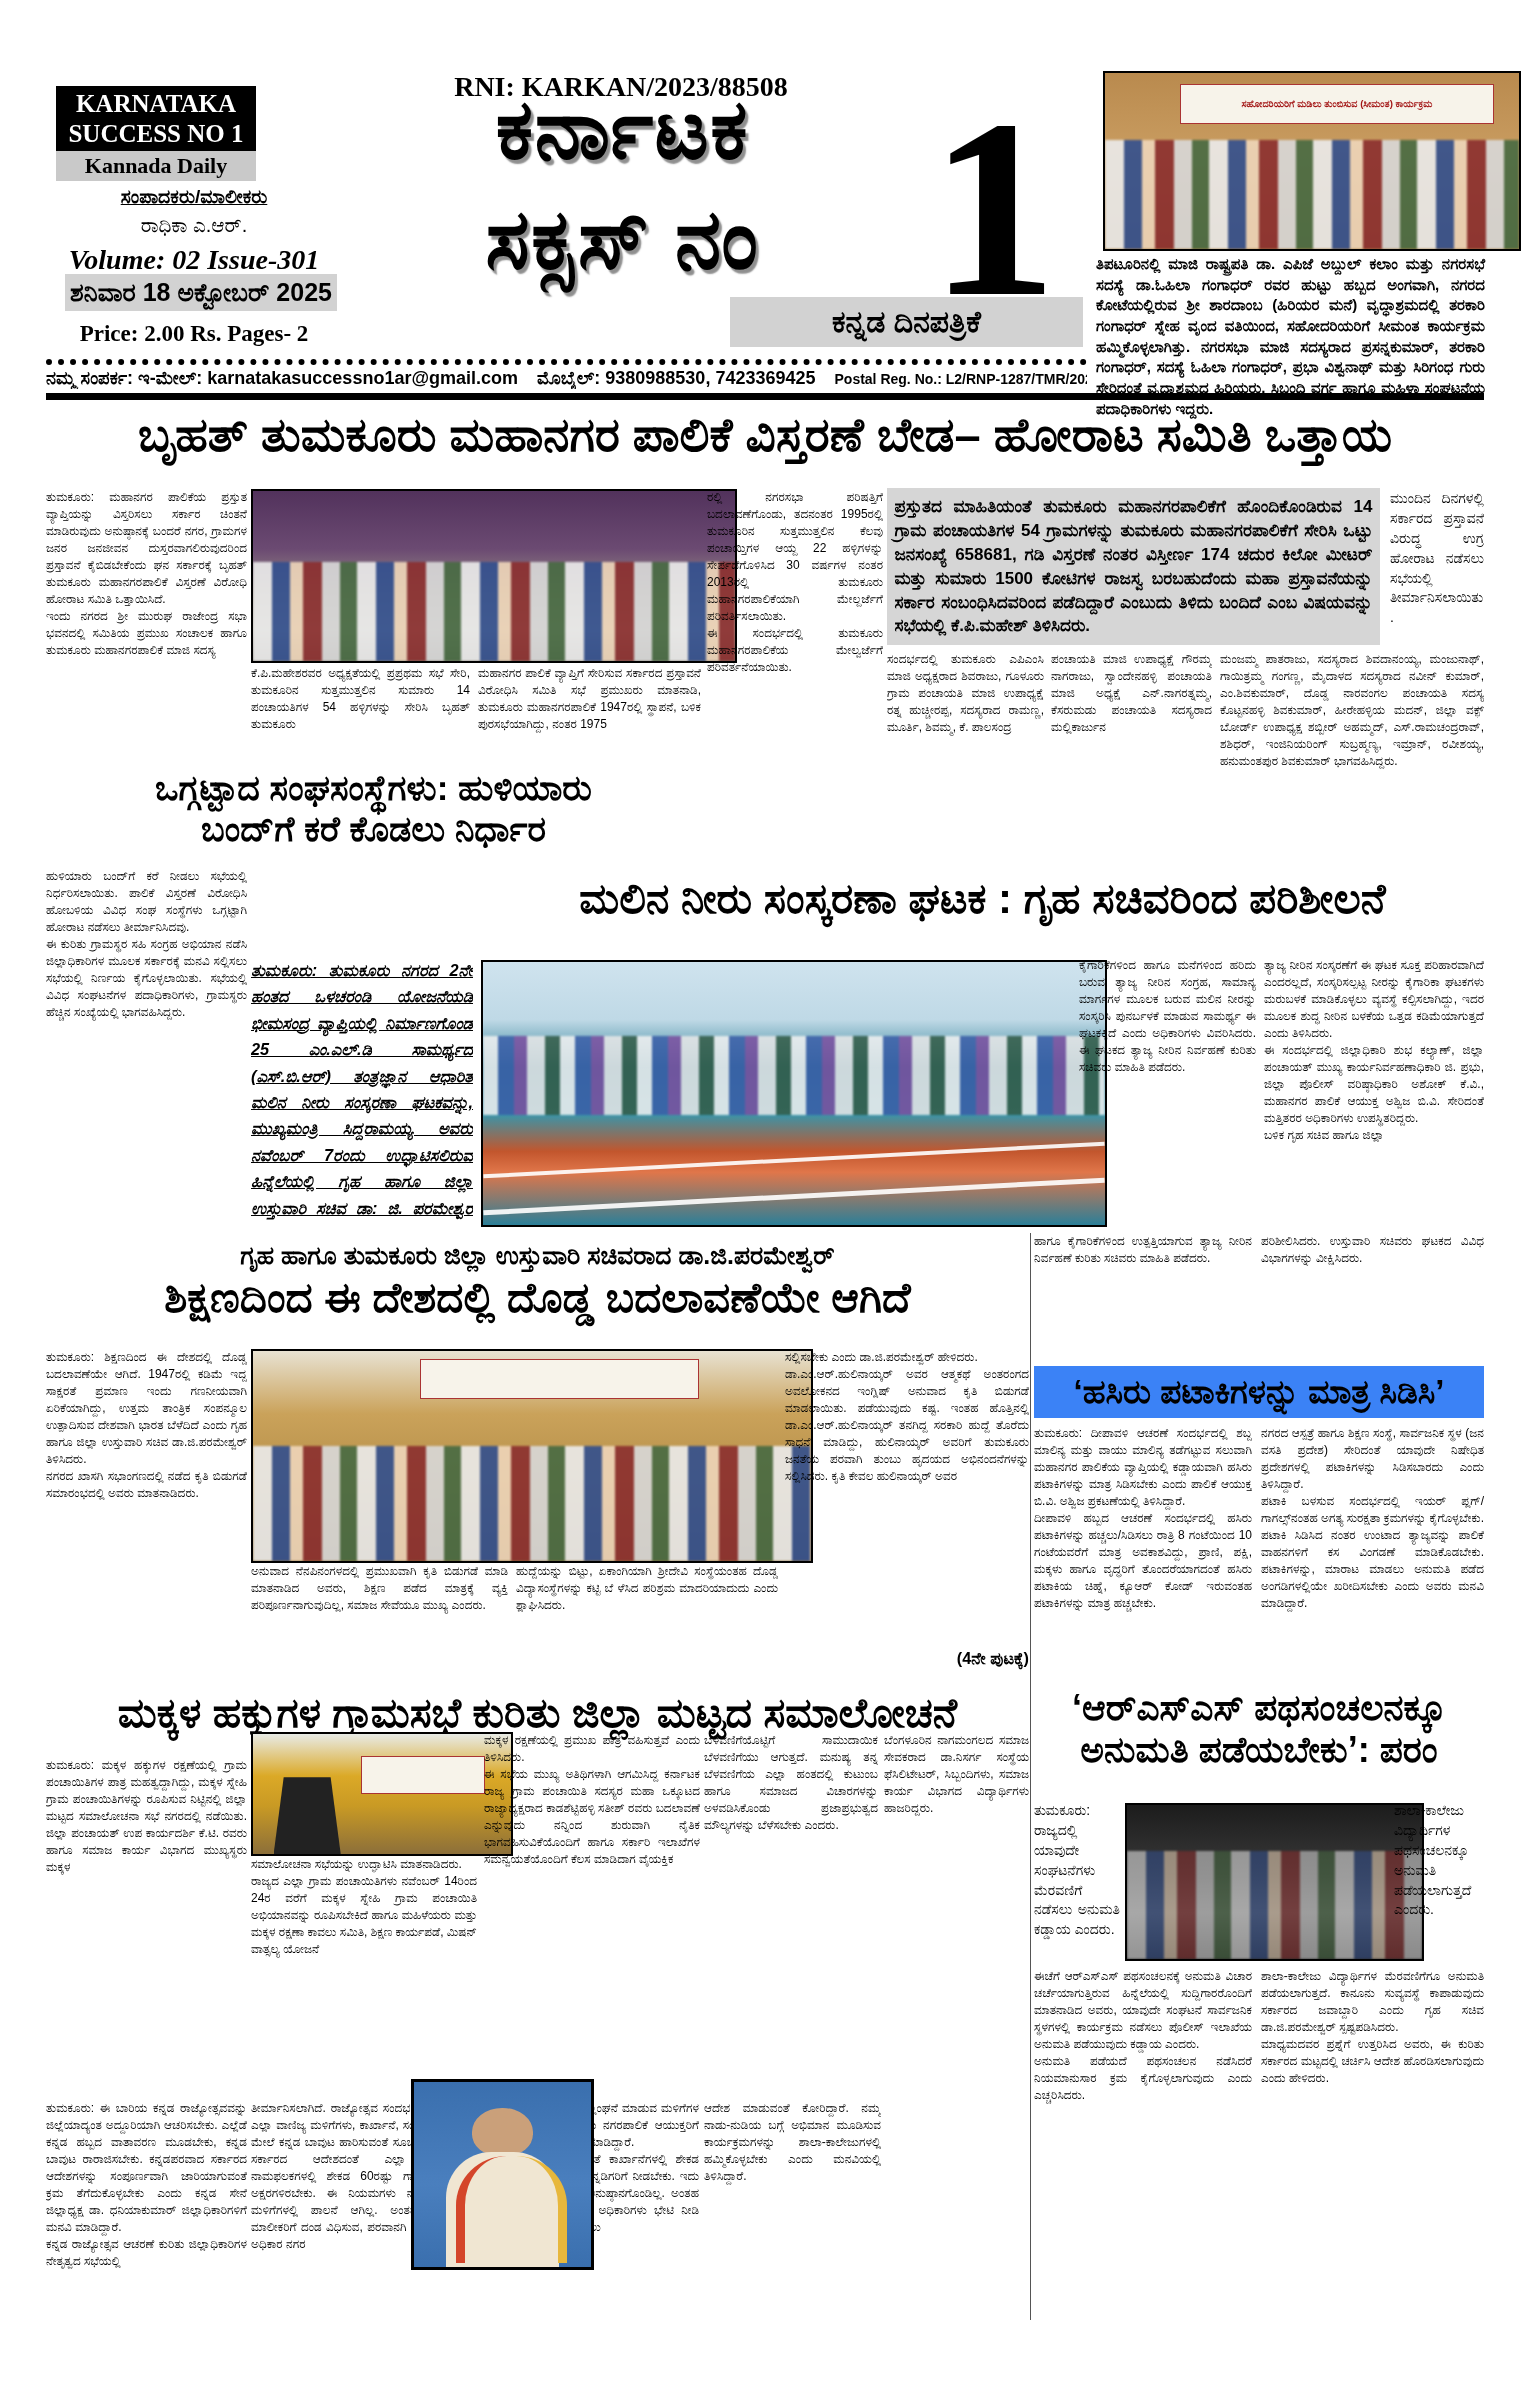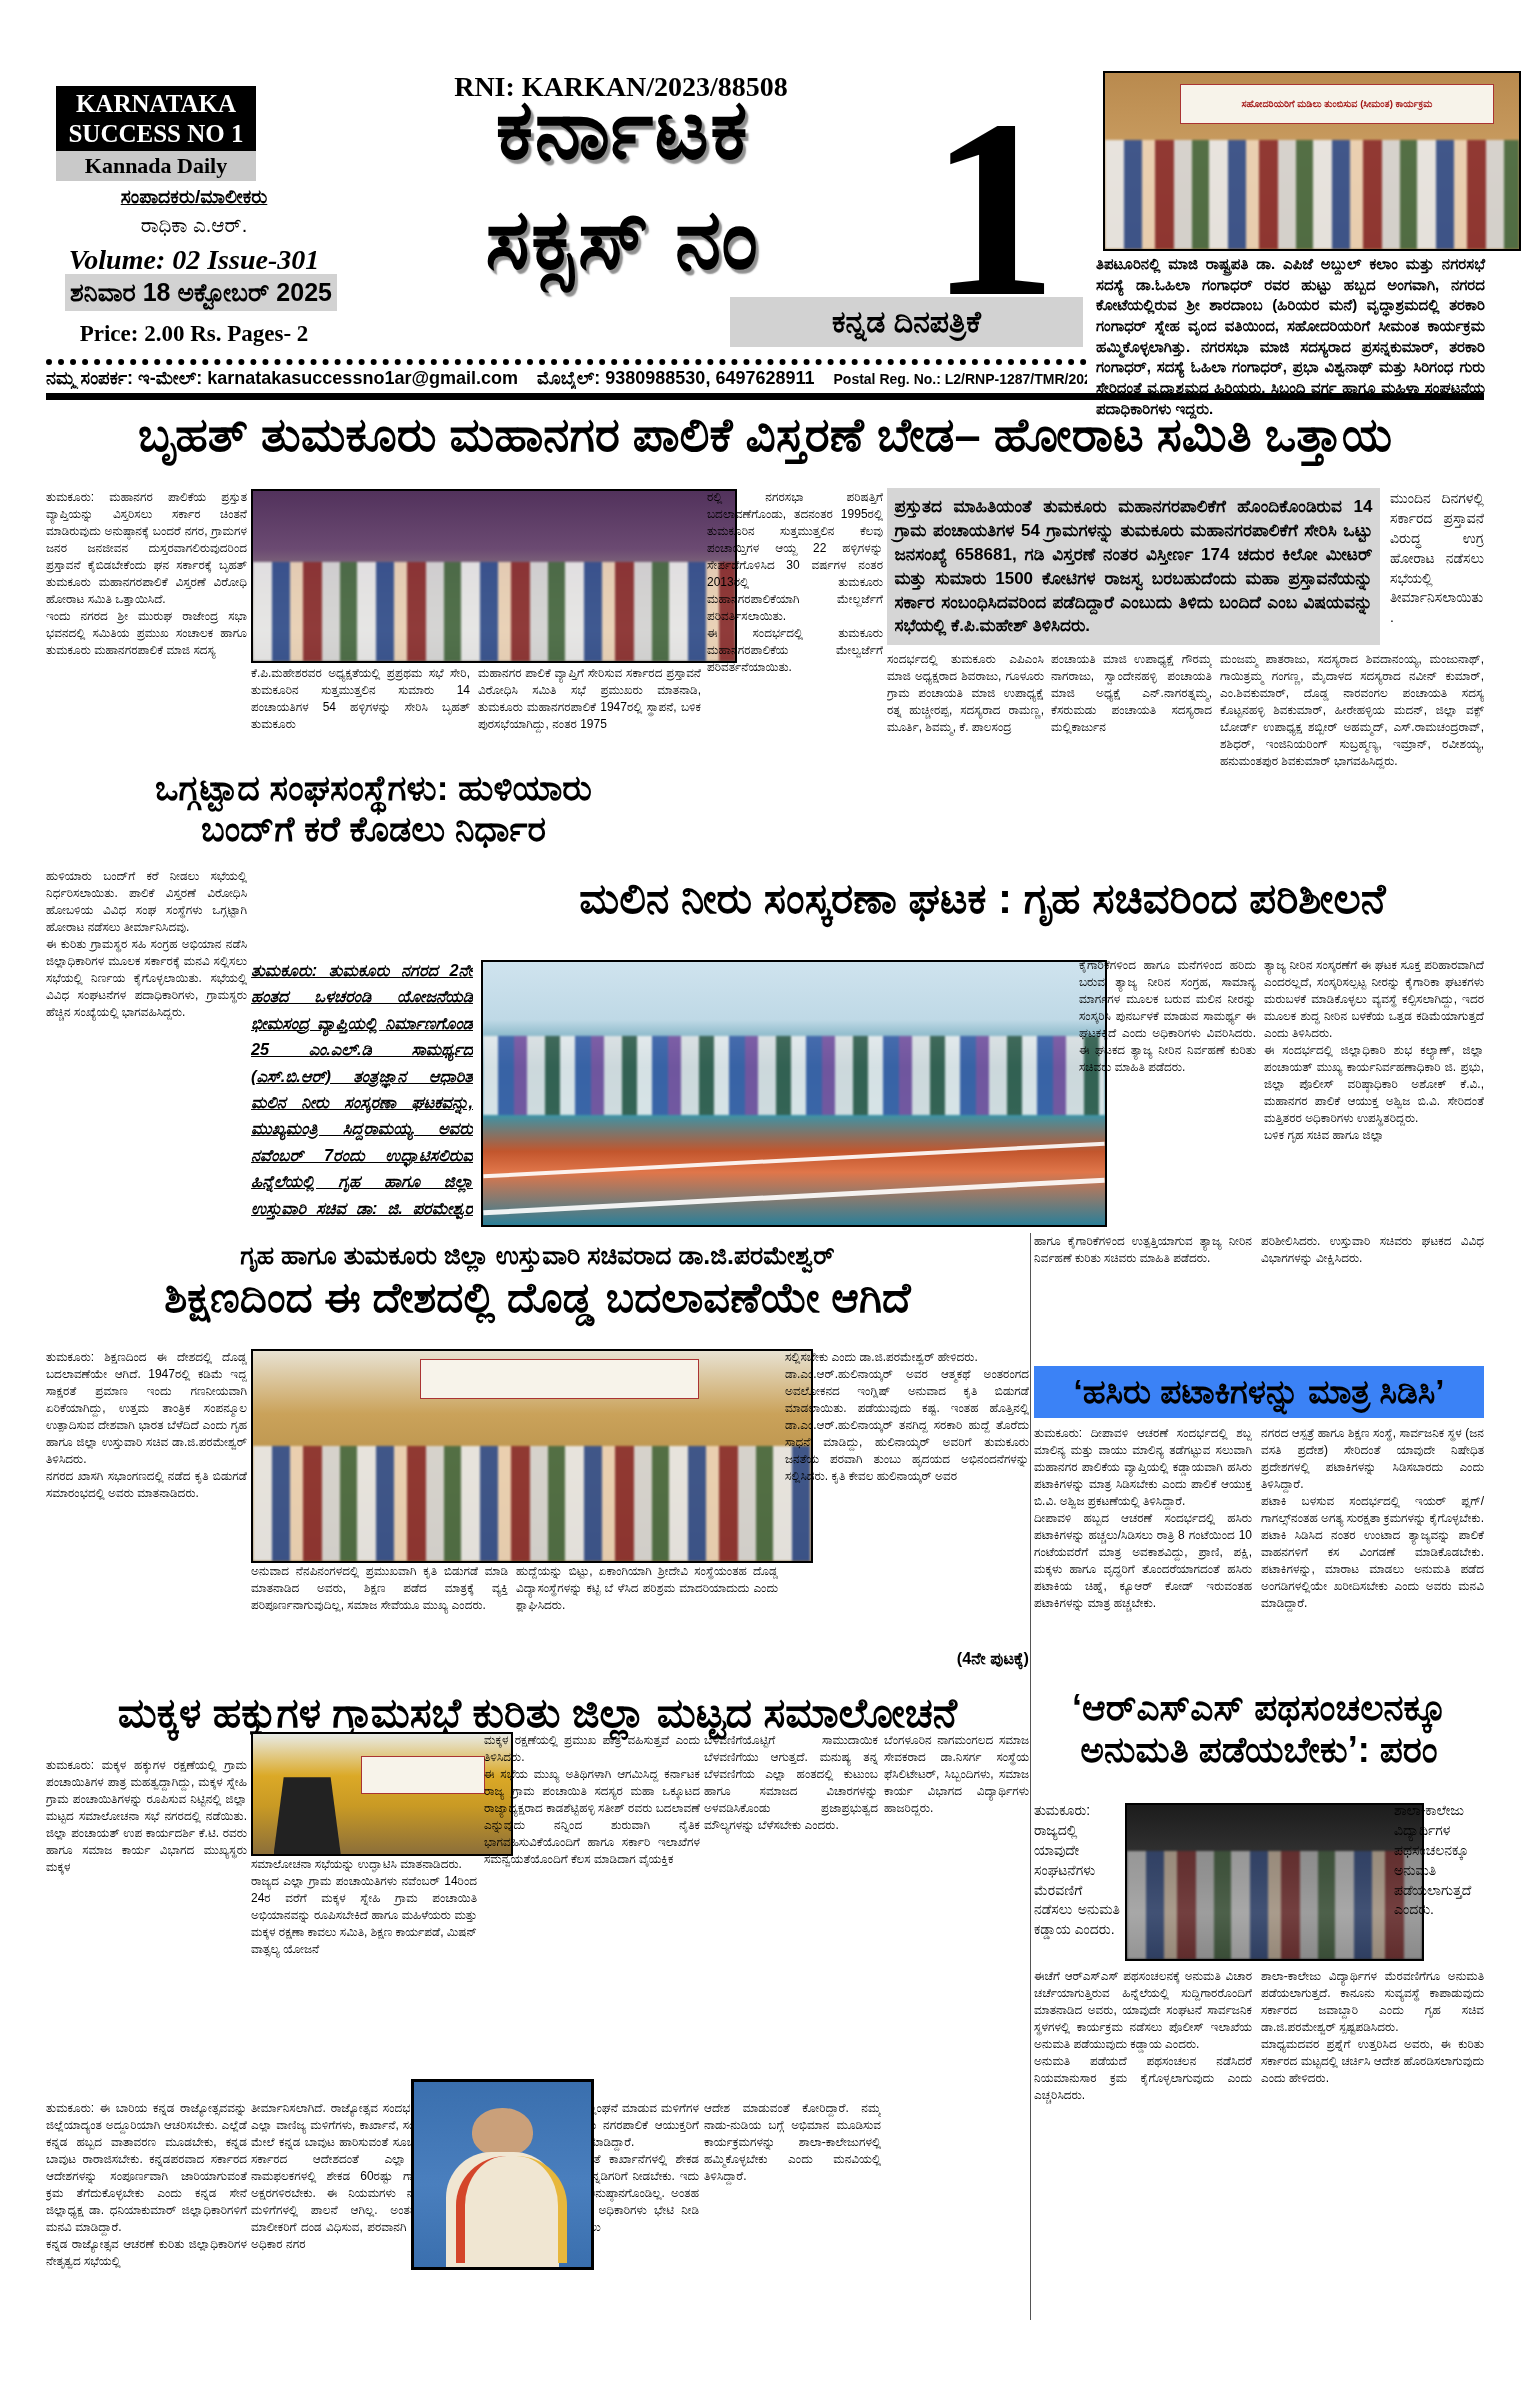--- a/index.html
+++ b/index.html
@@ -58,21 +58,21 @@
 
   <div class="photo" style="left:1103px;top:71px;width:382px;height:176px;background:linear-gradient(180deg,#b98a4e 0%,#c79a5e 40%,#a67c42 100%);">
     <div class="banner-strip">ಸಹೋದರಿಯರಿಗೆ ಮಡಿಲು ತುಂಬಿಸುವ (ಸೀಮಂತ) ಕಾರ್ಯಕ್ರಮ</div>
     <div class="people-strip"></div>
   </div>
   <div class="abs caption" style="left:1096px;top:254px;width:389px;height:133px;">ತಿಪಟೂರಿನಲ್ಲಿ ಮಾಜಿ ರಾಷ್ಟ್ರಪತಿ ಡಾ. ಎಪಿಜೆ ಅಬ್ದುಲ್ ಕಲಾಂ ಮತ್ತು ನಗರಸಭೆ ಸದಸ್ಯೆ ಡಾ.ಓಹಿಲಾ ಗಂಗಾಧರ್ ರವರ ಹುಟ್ಟು ಹಬ್ಬದ ಅಂಗವಾಗಿ, ನಗರದ ಕೋಟೆಯಲ್ಲಿರುವ ಶ್ರೀ ಶಾರದಾಂಬ (ಹಿರಿಯರ ಮನೆ) ವೃದ್ಧಾಶ್ರಮದಲ್ಲಿ ತರಕಾರಿ ಗಂಗಾಧರ್ ಸ್ನೇಹ ವೃಂದ ವತಿಯಿಂದ, ಸಹೋದರಿಯರಿಗೆ ಸೀಮಂತ ಕಾರ್ಯಕ್ರಮ ಹಮ್ಮಿಕೊಳ್ಳಲಾಗಿತ್ತು. ನಗರಸಭಾ ಮಾಜಿ ಸದಸ್ಯರಾದ ಪ್ರಸನ್ನಕುಮಾರ್, ತರಕಾರಿ ಗಂಗಾಧರ್, ಸದಸ್ಯೆ ಓಹಿಲಾ ಗಂಗಾಧರ್, ಪ್ರಭಾ ವಿಶ್ವನಾಥ್ ಮತ್ತು ಸಿರಿಗಂಧ ಗುರು ಸೇರಿದಂತೆ ವೃದ್ಧಾಶ್ರಮದ ಹಿರಿಯರು, ಸಿಬಂದಿ ವರ್ಗ ಹಾಗೂ ಮಹಿಳಾ ಸಂಘಟನೆಯ ಪದಾಧಿಕಾರಿಗಳು ಇದ್ದರು.</div>
 
   <div class="abs dotted" style="left:46px;top:359px;width:1041px;"></div>
   <div class="abs bold" style="left:46px;top:368px;width:1041px;font-size:18px;display:flex;gap:19px;white-space:nowrap;overflow:hidden;">
     <span>ನಮ್ಮ ಸಂಪರ್ಕ: ಇ-ಮೇಲ್: karnatakasuccessno1ar@gmail.com</span>
-    <span>ಮೊಬೈಲ್: 9380988530, 6497628911</span>
+    <span>ಮೊಬೈಲ್: 9380988530, 7423369425</span>
     <span style="font-size:14px;align-self:center;">Postal Reg. No.: L2/RNP-1287/TMR/2025-27</span>
   </div>
   <div class="abs rule-h" style="left:46px;top:393px;width:1438px;height:7.4px;"></div>
 
   <div class="abs hl" style="left:46px;top:407px;width:1438px;font-size:47px;">ಬೃಹತ್ ತುಮಕೂರು ಮಹಾನಗರ ಪಾಲಿಕೆ ವಿಸ್ತರಣೆ ಬೇಡ– ಹೋರಾಟ ಸಮಿತಿ ಒತ್ತಾಯ</div>
 
   <div class="abs kn" style="left:46px;top:489px;width:201px;height:370px;">ತುಮಕೂರು: ಮಹಾನಗರ ಪಾಲಿಕೆಯ ಪ್ರಸ್ತುತ ವ್ಯಾಪ್ತಿಯನ್ನು ವಿಸ್ತರಿಸಲು ಸರ್ಕಾರ ಚಿಂತನೆ ಮಾಡಿರುವುದು ಅನುಷ್ಠಾನಕ್ಕೆ ಬಂದರೆ ನಗರ, ಗ್ರಾಮಗಳ ಜನರ ಜನಜೀವನ ದುಸ್ತರವಾಗಲಿರುವುದರಿಂದ ಪ್ರಸ್ತಾವನೆ ಕೈಬಿಡಬೇಕೆಂದು ಘನ ಸರ್ಕಾರಕ್ಕೆ ಬೃಹತ್ ತುಮಕೂರು ಮಹಾನಗರಪಾಲಿಕೆ ವಿಸ್ತರಣೆ ವಿರೋಧಿ ಹೋರಾಟ ಸಮಿತಿ ಒತ್ತಾಯಿಸಿದೆ.
 ಇಂದು ನಗರದ ಶ್ರೀ ಮುರುಘ ರಾಜೇಂದ್ರ ಸಭಾ ಭವನದಲ್ಲಿ ಸಮಿತಿಯ ಪ್ರಮುಖ ಸಂಚಾಲಕ ಹಾಗೂ ತುಮಕೂರು ಮಹಾನಗರಪಾಲಿಕೆ ಮಾಜಿ ಸದಸ್ಯ</div>
 
   <div class="photo" style="left:251px;top:489px;width:450px;height:170px;background:linear-gradient(180deg,#52325c 0%,#6b4a72 34%,#9a8f86 60%,#b8b2a6 82%,#7e796f 100%);">

